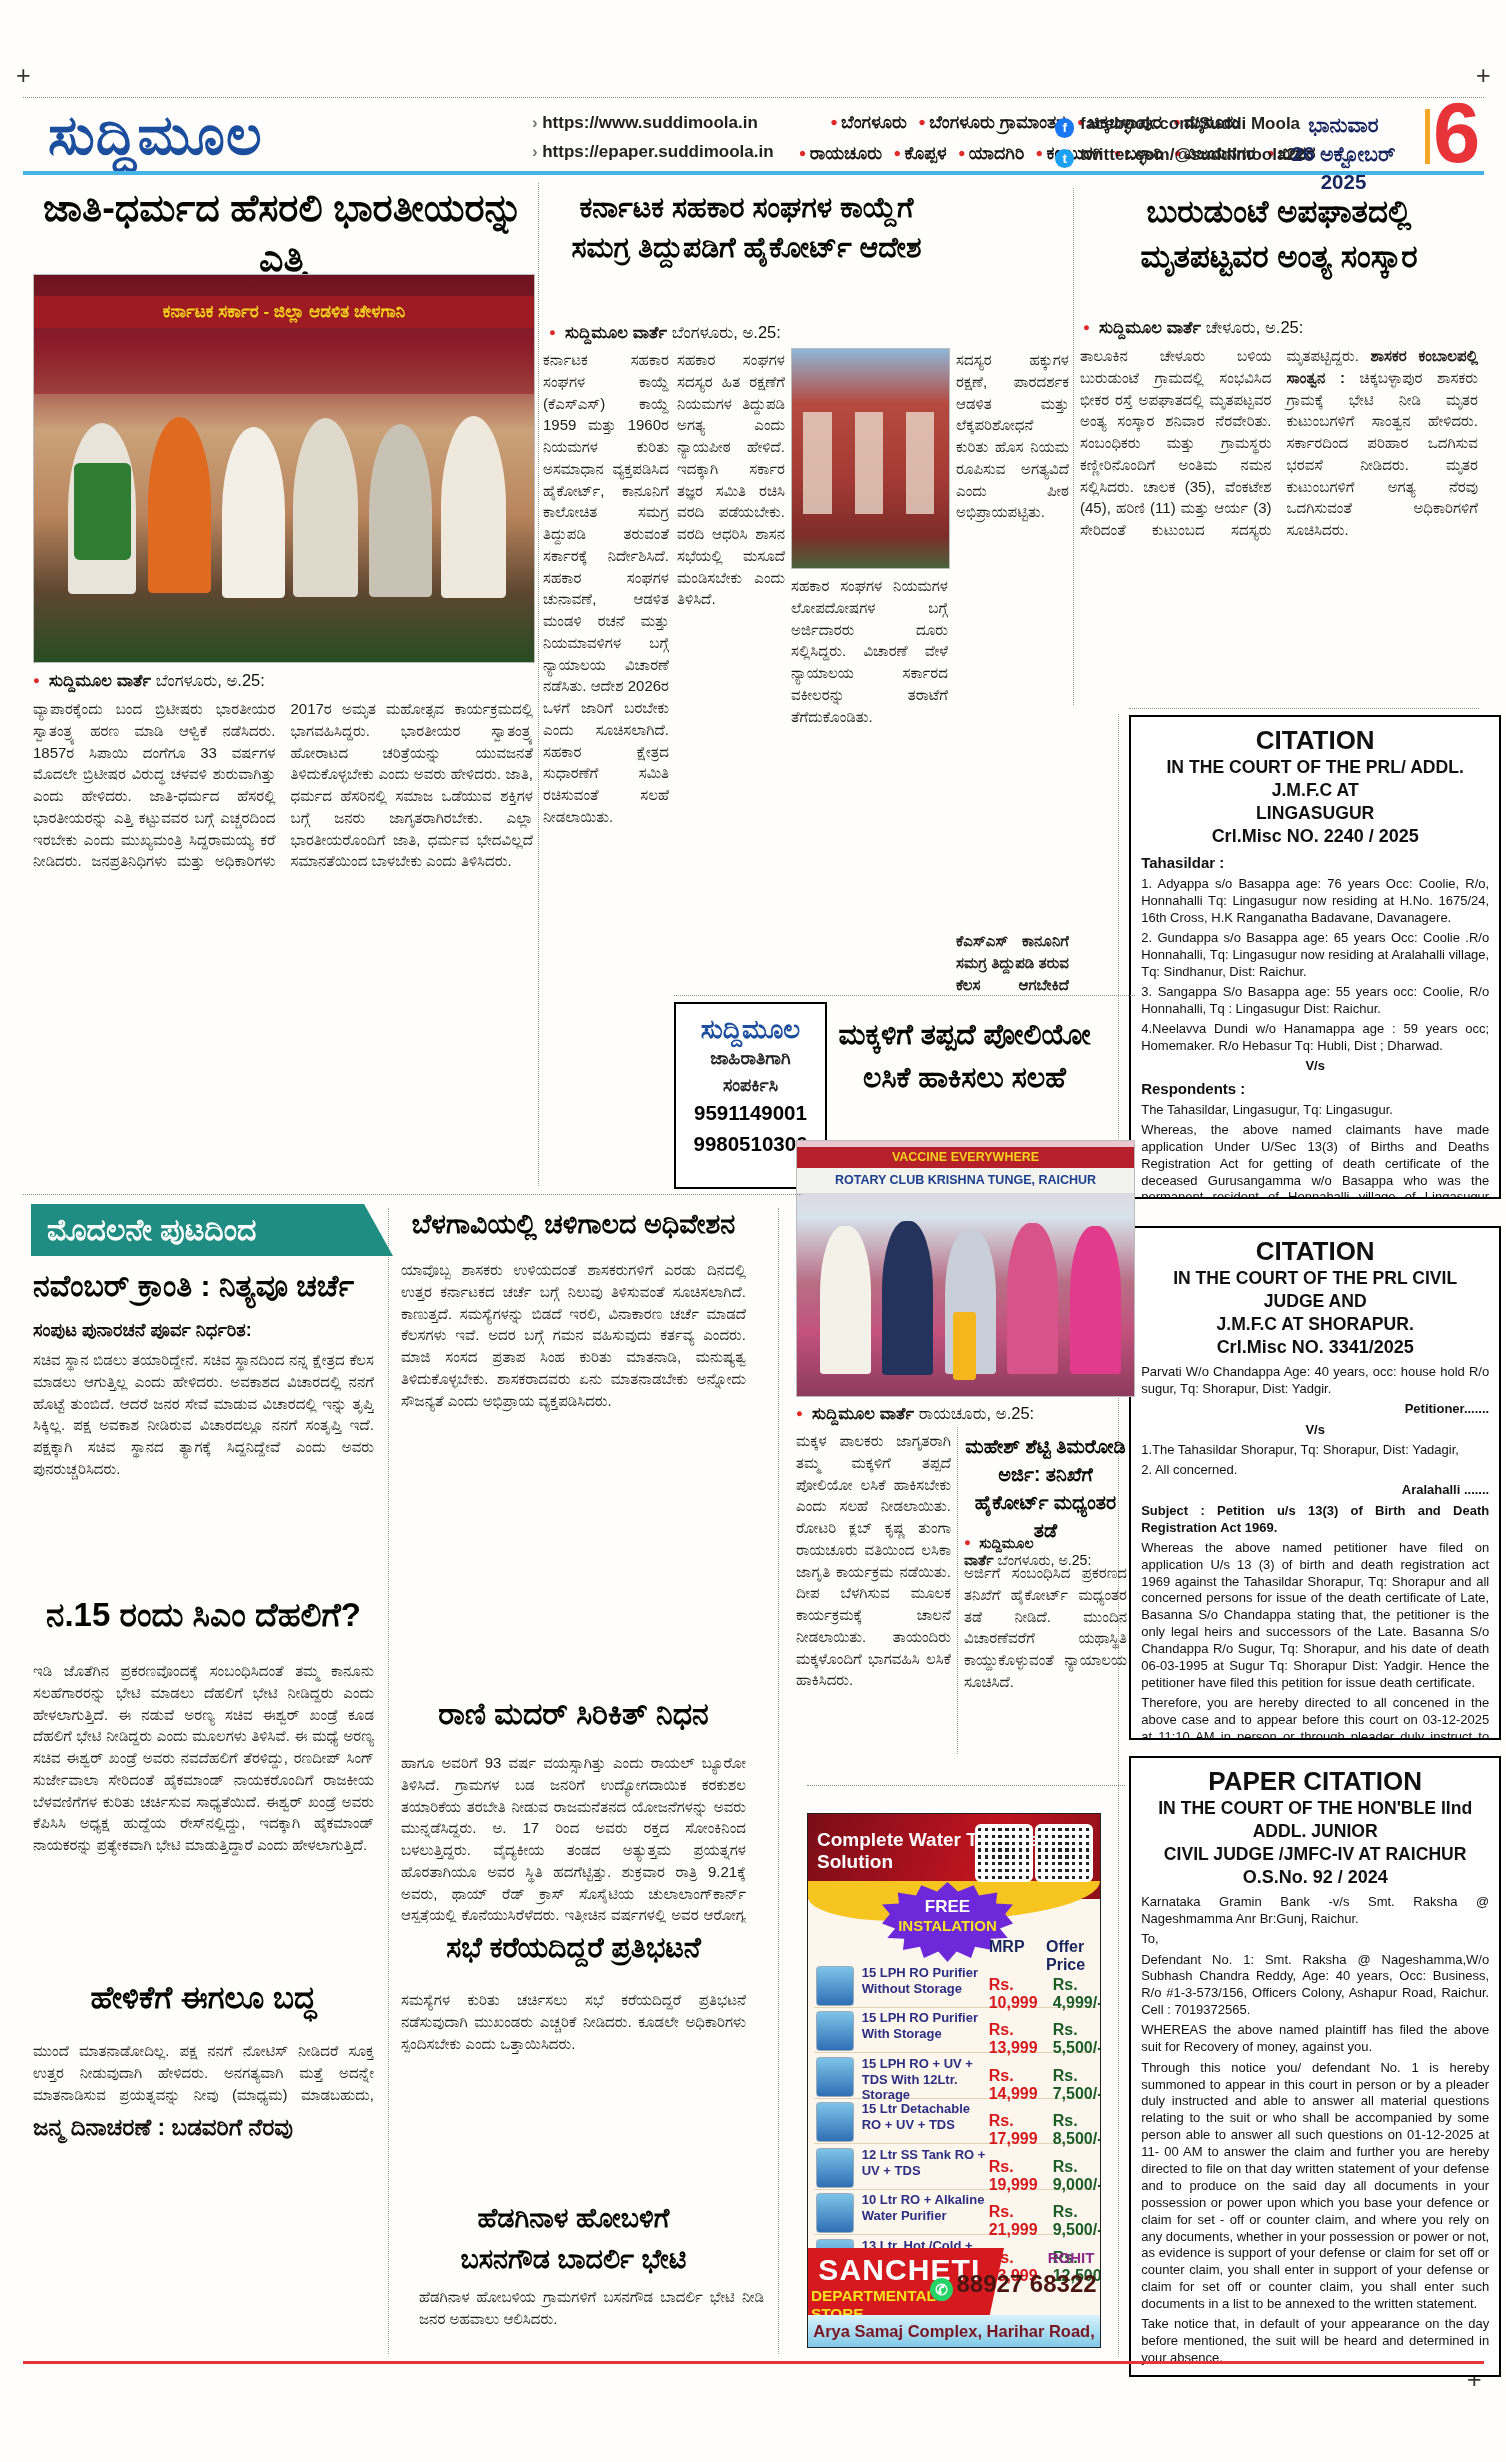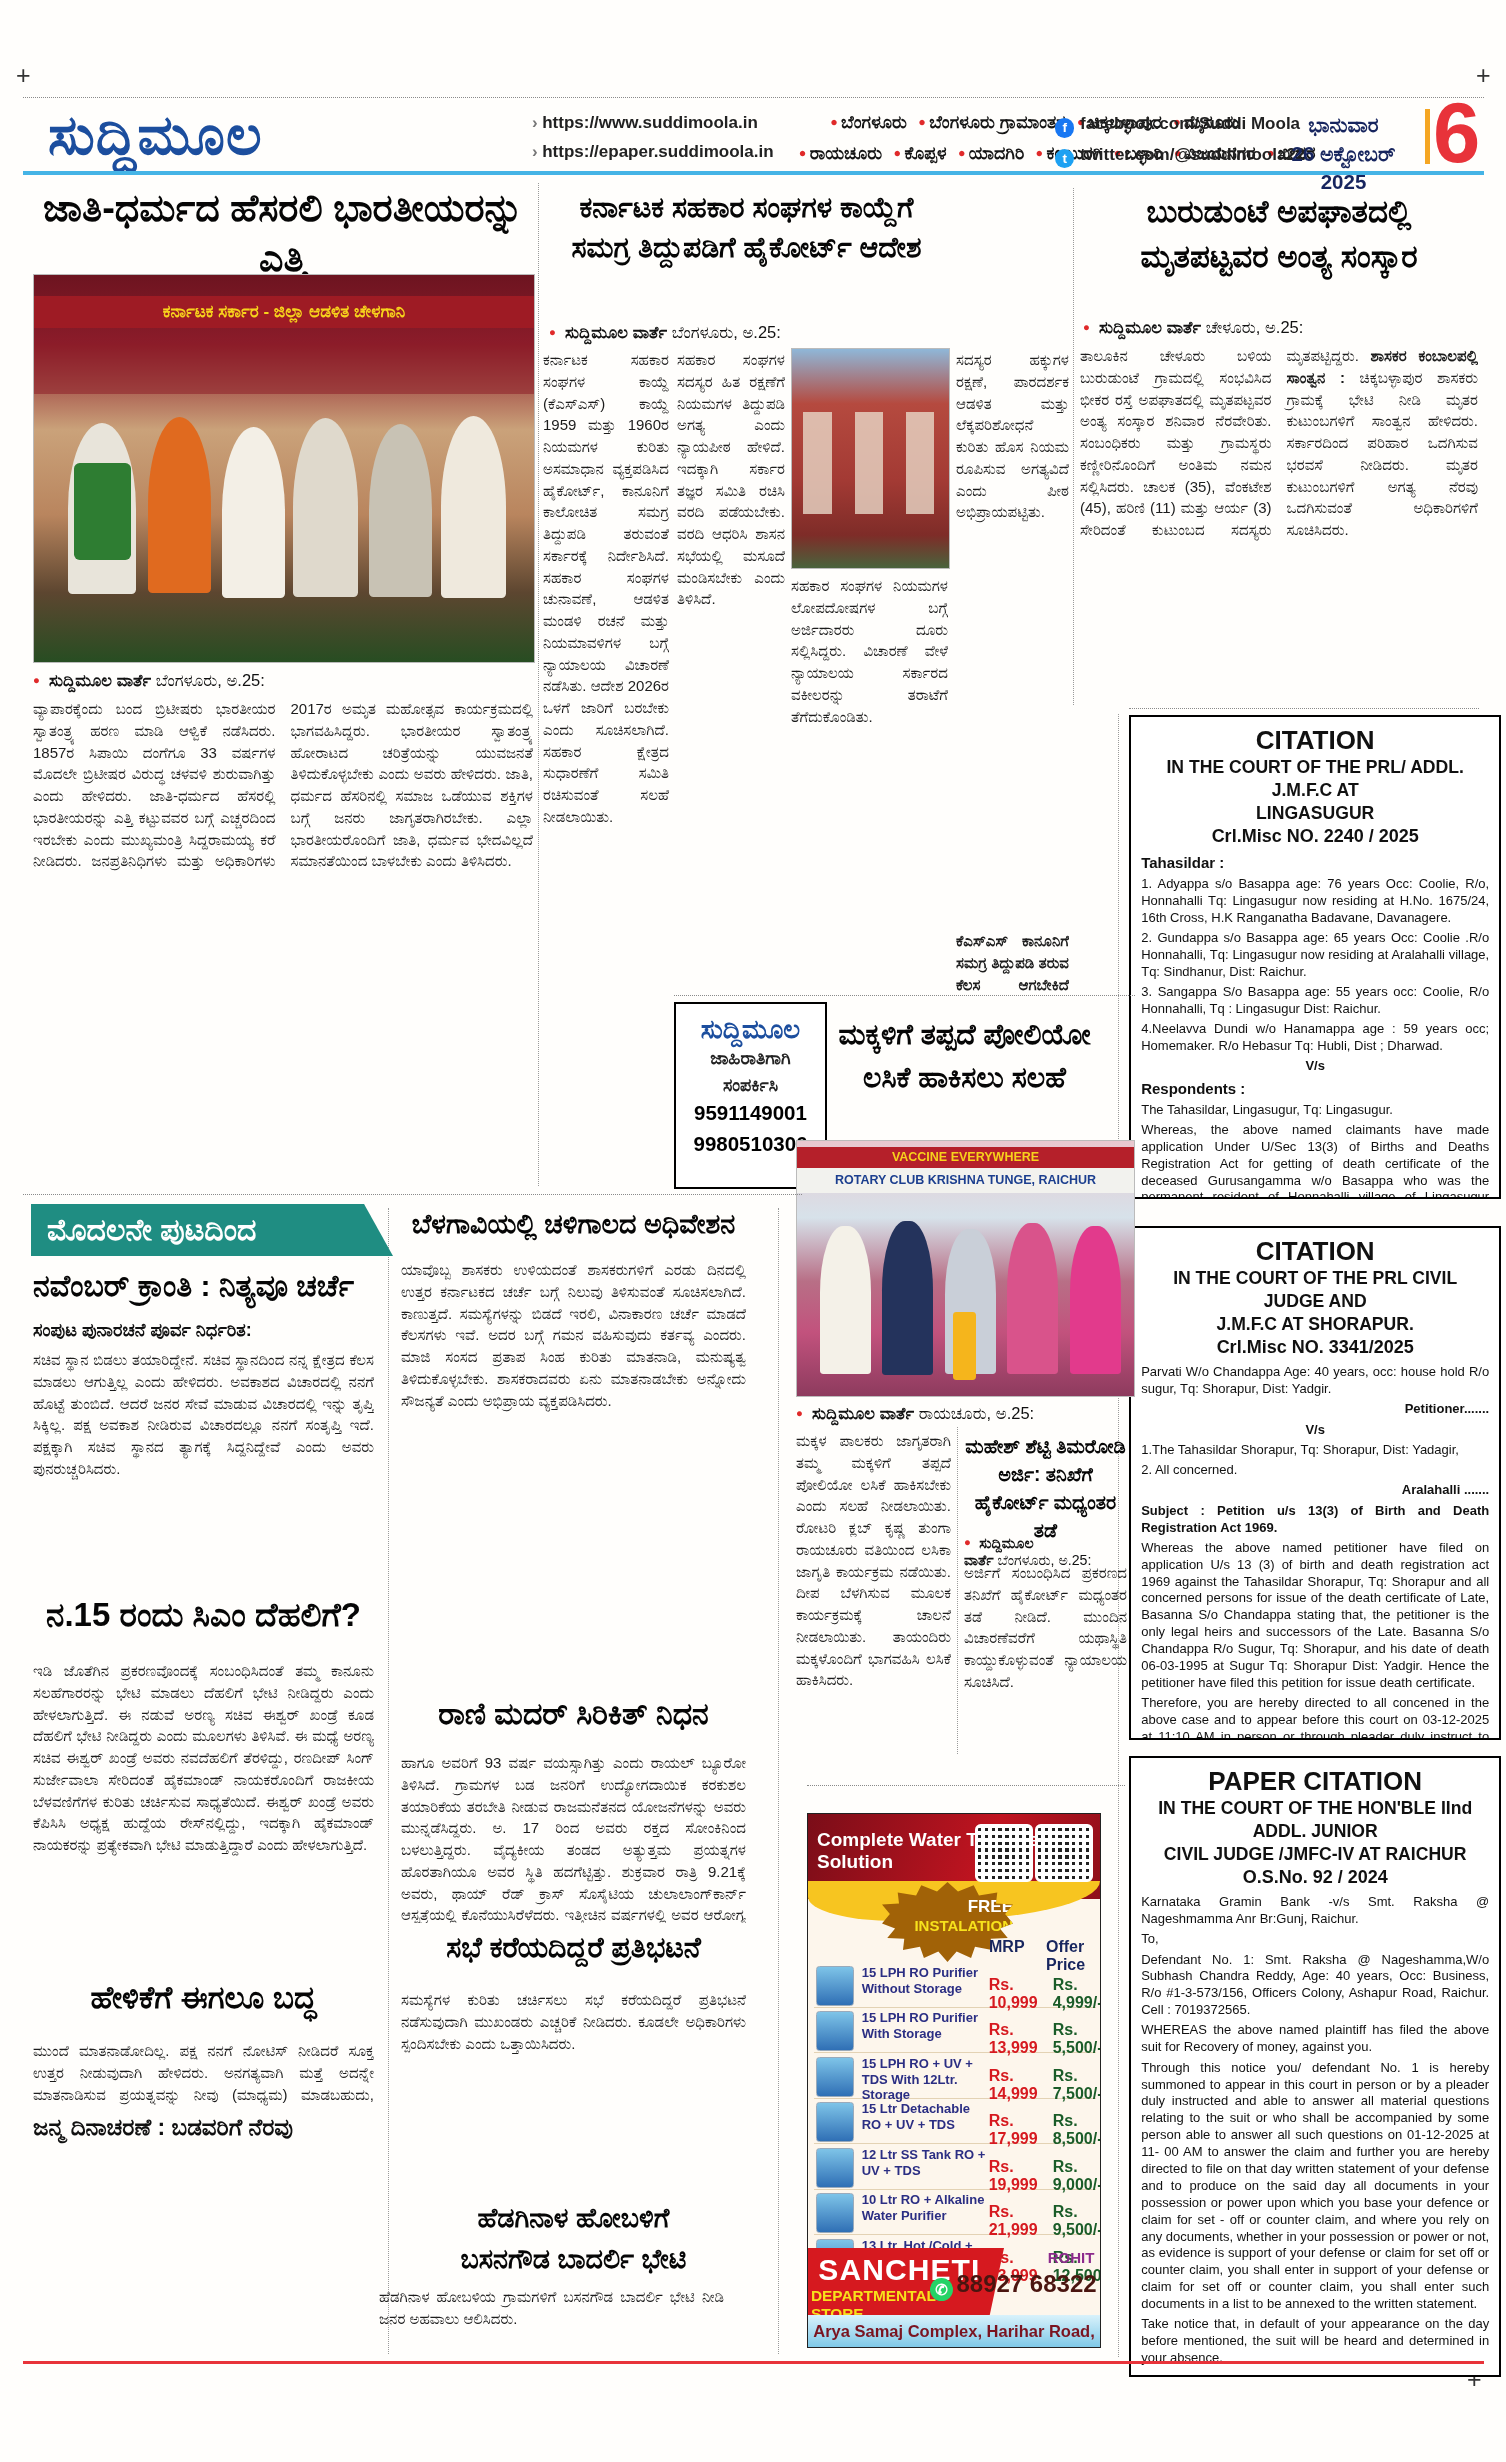--- a/index.html
+++ b/index.html
@@ -59,21 +59,21 @@
   .ad{border:1.7px solid #222;background:#fdf6ec;overflow:hidden;}
   .adhead{position:absolute;left:0;right:0;top:0;height:85px;
           background:linear-gradient(110deg,#7a0d18,#c01420 60%,#8e0f1a);}
   .adhead .swoosh{position:absolute;left:0;right:0;top:67px;height:40px;background:#f7c520;
                   border-radius:0 0 60% 30%/0 0 100% 60%;}
   .adtitle{position:absolute;left:9px;top:15px;color:#fff;font-size:19px;font-weight:bold;}
   .qr{position:absolute;top:10.2px;width:52px;height:52px;background:
       repeating-linear-gradient(0deg,#111 0 3.4px,#fff 3.4px 6.8px),
       repeating-linear-gradient(90deg,#111 0 3.4px,#fff 3.4px 6.8px);
       background-blend-mode:screen;border:3.4px solid #fff;border-radius:5.7px;}
-  .burst{position:absolute;background:#a16207;color:#fff;text-align:right;
+  .burst{position:absolute;background:#6d28d9;color:#fff;text-align:center;
          clip-path:polygon(50% 0,58% 12%,70% 4%,74% 17%,88% 13%,87% 27%,100% 28%,94% 40%,
          100% 52%,90% 58%,96% 70%,83% 71%,84% 85%,71% 81%,68% 95%,57% 87%,50% 100%,43% 87%,
          32% 95%,29% 81%,16% 85%,17% 71%,4% 70%,10% 58%,0 52%,6% 40%,0 28%,13% 27%,12% 13%,
          26% 17%,30% 4%,42% 12%);}
   .burst .f1{font-size:17px;font-weight:bold;margin-top:15px;}
   .burst .f2{font-size:15px;font-weight:bold;color:#f7e11c;}
   .adlabels{font-size:16px;font-weight:bold;color:#17255e;}
   .adrow{position:absolute;left:5.7px;right:4.5px;height:44px;border-bottom:1.1px solid #e3d2b4;}
   .adimg{position:absolute;left:2.3px;top:3.4px;width:36px;height:38px;border-radius:3.4px;
          background:linear-gradient(180deg,#7ec4e8,#2f6fb5);border:0.6px solid #9ab;}
@@ -305,21 +305,21 @@
   <div class="abs hl" style="left:401px;top:1697px;width:345px;font-size:30px;">ರಾಣಿ ಮದರ್ ಸಿರಿಕಿತ್ ನಿಧನ</div>
   <div class="abs bt" style="left:401px;top:1752px;width:345px;height:171px;">ಹಾಗೂ ಅವರಿಗೆ 93 ವರ್ಷ ವಯಸ್ಸಾಗಿತ್ತು ಎಂದು ರಾಯಲ್ ಬ್ಯೂರೋ ತಿಳಿಸಿದೆ. ಗ್ರಾಮಗಳ ಬಡ ಜನರಿಗೆ ಉದ್ಯೋಗದಾಯಿಕ ಕರಕುಶಲ ತಯಾರಿಕೆಯ ತರಬೇತಿ ನೀಡುವ ರಾಜಮನೆತನದ ಯೋಜನೆಗಳನ್ನು ಅವರು ಮುನ್ನಡೆಸಿದ್ದರು. ಅ. 17 ರಿಂದ ಅವರು ರಕ್ತದ ಸೋಂಕಿನಿಂದ ಬಳಲುತ್ತಿದ್ದರು. ವೈದ್ಯಕೀಯ ತಂಡದ ಅತ್ಯುತ್ತಮ ಪ್ರಯತ್ನಗಳ ಹೊರತಾಗಿಯೂ ಅವರ ಸ್ಥಿತಿ ಹದಗೆಟ್ಟಿತ್ತು. ಶುಕ್ರವಾರ ರಾತ್ರಿ 9.21ಕ್ಕೆ ಅವರು, ಥಾಯ್ ರೆಡ್ ಕ್ರಾಸ್ ಸೊಸೈಟಿಯ ಚುಲಾಲಾಂಗ್‌ಕಾರ್ನ್ ಆಸ್ಪತ್ರೆಯಲ್ಲಿ ಕೊನೆಯುಸಿರೆಳೆದರು. ಇತ್ತೀಚಿನ ವರ್ಷಗಳಲ್ಲಿ ಅವರ ಆರೋಗ್ಯ ಕ್ಷೀಣಿಸುತ್ತಿದ್ದ ಕಾರಣ ಸಾರ್ವಜನಿಕ ಜೀವನದಿಂದ ಹೆಚ್ಚಾಗಿ ದೂರವಿದ್ದರು. ಅವರ ಪತಿ ರಾಜ ಭೂಮಿಬೋಲ್ ಅದುಲ್ಯದೇಜ್ 2016 ಅಕ್ಟೋಬರ್‌ನಲ್ಲಿ ನಿಧನರಾದರು.</div>
 
   <div class="abs hl" style="left:401px;top:1931px;width:345px;font-size:28.4px;">ಸಭೆ ಕರೆಯದಿದ್ದರೆ ಪ್ರತಿಭಟನೆ</div>
   <div class="abs bt" style="left:401px;top:1989px;width:345px;height:200px;">ಸಮಸ್ಯೆಗಳ ಕುರಿತು ಚರ್ಚಿಸಲು ಸಭೆ ಕರೆಯದಿದ್ದರೆ ಪ್ರತಿಭಟನೆ ನಡೆಸುವುದಾಗಿ ಮುಖಂಡರು ಎಚ್ಚರಿಕೆ ನೀಡಿದರು. ಕೂಡಲೇ ಅಧಿಕಾರಿಗಳು ಸ್ಪಂದಿಸಬೇಕು ಎಂದು ಒತ್ತಾಯಿಸಿದರು.</div>
 
   <div class="abs hl" style="left:401px;top:2198px;width:345px;font-size:27px;line-height:1.5;">
     <div>ಹೆಡಗಿನಾಳ ಹೋಬಳಿಗೆ</div>
     <div>ಬಸನಗೌಡ ಬಾದರ್ಲಿ ಭೇಟಿ</div>
   </div>
-  <div class="abs bt" style="left:379px;top:2286px;width:345px;height:64px;">ಹೆಡಗಿನಾಳ ಹೋಬಳಿಯ ಗ್ರಾಮಗಳಿಗೆ ಬಸನಗೌಡ ಬಾದರ್ಲಿ ಭೇಟಿ ನೀಡಿ ಜನರ ಅಹವಾಲು ಆಲಿಸಿದರು.</div>
+  <div class="abs bt" style="left:419px;top:2286px;width:345px;height:64px;">ಹೆಡಗಿನಾಳ ಹೋಬಳಿಯ ಗ್ರಾಮಗಳಿಗೆ ಬಸನಗೌಡ ಬಾದರ್ಲಿ ಭೇಟಿ ನೀಡಿ ಜನರ ಅಹವಾಲು ಆಲಿಸಿದರು.</div>
 
   <div class="abs dh" style="left:807px;top:1785px;width:318px;"></div>
 
   <div class="abs ad" style="left:807px;top:1813px;width:292px;height:533px;">
     <div class="adhead">
       <div class="swoosh"></div>
       <div class="adtitle">Complete Water Treatment Solution</div>
       <div class="qr" style="right:67px;"></div>
       <div class="qr" style="right:6.8px;"></div>
     </div>

